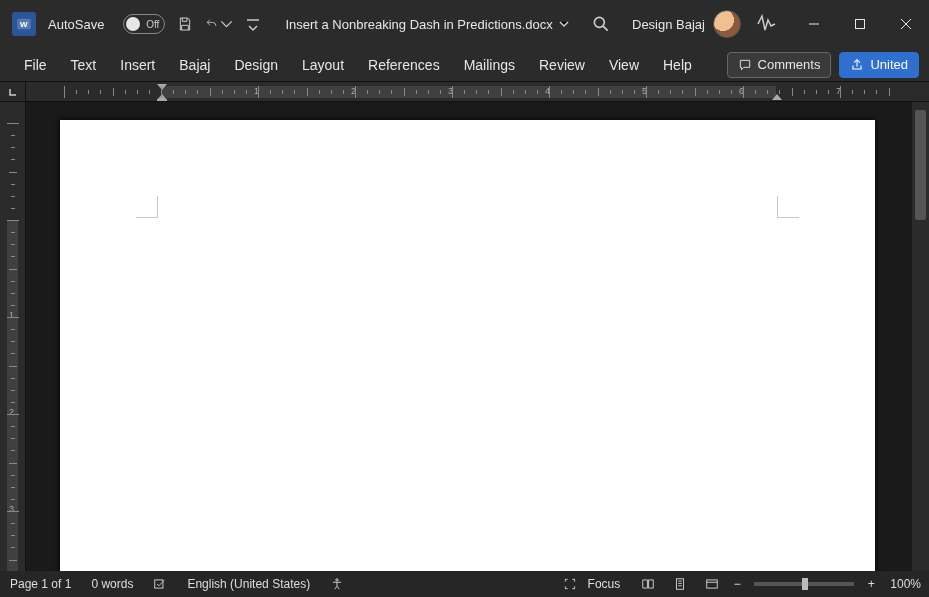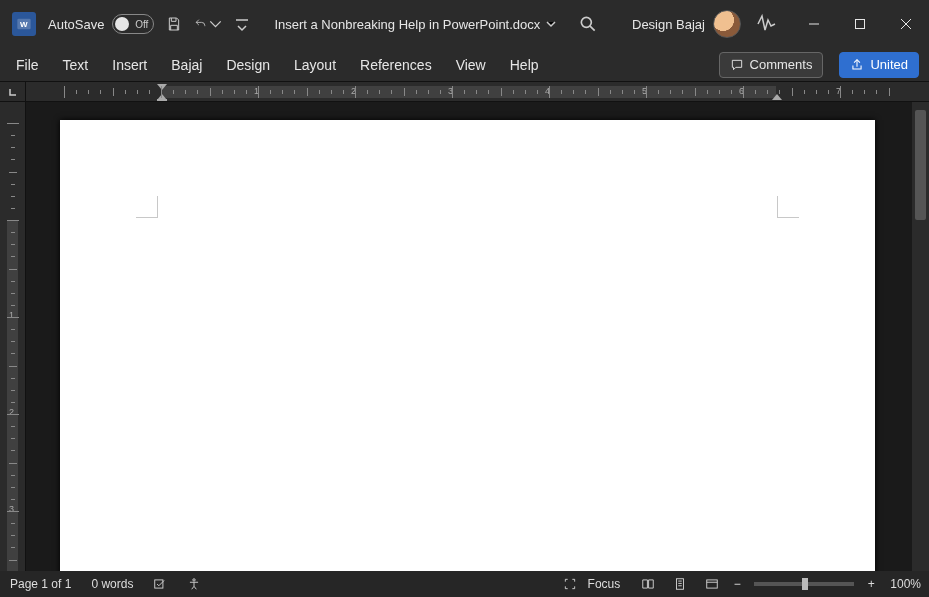--- a/index.html
+++ b/index.html
@@ -2,43 +2,43 @@
 <html><head>
 <meta charset="utf-8">
 <style>
 * { margin:0; padding:0; box-sizing:border-box; font-family:"Segoe UI",Arial,sans-serif; }
 body { width:929px; height:597px; background:#1e1e1e; overflow:hidden; user-select:none; }
 
 
 .titlebar { height:48px; background:#2b2b2b; display:flex; align-items:center; color:#e6e6e6; font-size:13px; position:relative; }
 .app-icon { width:24px; height:24px; background:#2b579a; margin-left:12px; border-radius:3px; display:flex; align-items:center; justify-content:center; }
 .app-icon svg { width:16px; height:16px; }
-.autosave { margin-left:12px; display:flex; align-items:center; gap:8px; }
+.autosave { margin-left:12px; display:flex; align-items:center; gap:19px; }
 .toggle { width:42px; height:20px; border:1px solid #888; border-radius:10px; display:flex; align-items:center; position:relative; }
 .toggle-knob { width:14px; height:14px; border-radius:50%; background:#e6e6e6; margin-left:2px; }
 .toggle-label { position:absolute; right:5px; font-size:10px; color:#ccc; }
 .qat-btn { width:28px; height:28px; display:flex; align-items:center; justify-content:center; margin-left:6px; }
 .qat-btn svg { width:16px; height:16px; stroke:#ccc; fill:none; }
 .caret { width:8px; height:8px; margin-left:2px; }
 .doc-title { margin-left:18px; display:flex; align-items:center; gap:6px; max-width:300px; }
 .doc-title svg { width:10px; height:10px; stroke:#ccc; }
 .search { margin-left:22px; width:20px; height:20px; }
 .search svg { stroke:#ccc; fill:none; }
 .titlebar-right { position:absolute; right:0; display:flex; align-items:center; height:100%; }
 .user { display:flex; align-items:center; gap:8px; margin-right:14px; }
 .avatar { width:28px; height:28px; border-radius:50%; background:radial-gradient(circle at 35% 35%, #f0c090 0 45%, #8a5a3a 46% 100%); border:1px solid #555; }
 .mic { width:24px; height:24px; margin-right:12px; }
 .mic svg { stroke:#ccc; fill:none; }
 .win-btn { width:46px; height:48px; display:flex; align-items:center; justify-content:center; }
 .win-btn svg { width:12px; height:12px; stroke:#e6e6e6; fill:none; }
 
 
-.ribbon { height:34px; background:#2b2b2b; border-bottom:1px solid #111; display:flex; align-items:center; color:#e6e6e6; font-size:14px; padding-left:4px; position:relative; }
+.ribbon { height:34px; background:#2b2b2b; border-bottom:1px solid #111; display:flex; align-items:center; color:#e6e6e6; font-size:14px; padding-left:12px; position:relative; }
 .tab { padding:0 12px; height:34px; display:flex; align-items:center; cursor:pointer; }
-.ribbon-right { position:absolute; right:10px; display:flex; gap:16px; }
+.ribbon-right { position:absolute; right:10px; display:flex; gap:8px; }
 .rbtn { height:26px; padding:0 10px; border:1px solid #666; border-radius:4px; display:flex; align-items:center; gap:6px; font-size:13px; cursor:pointer; }
 .rbtn.comments { background:#3a3a3a; color:#e6e6e6; }
 .rbtn.share { background:#2f6fd0; border-color:#2f6fd0; color:#fff; }
 .rbtn svg { width:14px; height:14px; stroke:currentColor; fill:none; }
 
 
 .ruler-corner { position:absolute; left:0; top:82px; width:26px; height:20px; background:#2b2b2b; display:flex; align-items:center; justify-content:center; border-right:1px solid #111; border-bottom:1px solid #111; }
 .ruler-corner svg { width:10px; height:10px; fill:#ccc; }
 .h-ruler { position:absolute; left:26px; right:0; top:82px; height:20px; background:#2b2b2b; border-bottom:1px solid #111; overflow:hidden; }
 .h-ruler-track { position:absolute; left:34px; right:20px; top:4px; height:12px; background:#404040; }
@@ -112,21 +112,21 @@
     <svg class="caret" viewBox="0 0 10 10">
         <path d="M1 3l4 4 4-4" stroke="#ccc" fill="none"></path>
       </svg>
   </div>
   <div class="qat-btn">
     <svg viewBox="0 0 16 16" stroke-width="1.5">
         <path d="M2 4h12M4 10l4 4 4-4"></path>
       </svg>
   </div>
   <div class="doc-title">
-    <span>Insert a Nonbreaking Help in PowerPoint.docx</span>
+    <span>Insert a Nonbreaking Dash in Predictions.docx</span>
     <svg viewBox="0 0 10 10">
         <path d="M1 3l4 4 4-4" stroke-width="1.5"></path>
       </svg>
   </div>
   <div class="search">
     <svg viewBox="0 0 24 24" stroke-width="2">
         <circle cx="10" cy="10" r="6"></circle>
         <path d="M20 20l-5.5-5.5"></path>
       </svg>
   </div>
@@ -173,20 +173,26 @@
       <span>Bajaj</span>
     </div>
   <div class="tab">
       <span>Design</span>
     </div>
   <div class="tab">
       <span>Layout</span>
     </div>
   <div class="tab">
       <span>References</span>
+    </div>
+  <div class="tab">
+      <span>Mailings</span>
+    </div>
+  <div class="tab">
+      <span>Review</span>
     </div>
   <div class="tab">
       <span>View</span>
     </div>
   <div class="tab">
       <span>Help</span>
     </div>
 
   <div class="ribbon-right">
     <div class="rbtn comments">
@@ -360,20 +366,23 @@
   <div class="seg">
       <span>0 words</span>
     </div>
   <div class="seg">
       <svg viewBox="0 0 24 24" stroke-width="1.5">
         <rect x="3" y="5" width="14" height="14"></rect>
         <path d="M7 12l3 3 9-9"></path>
       </svg>
     </div>
   <div class="seg">
+      <span>English (United States)</span>
+    </div>
+  <div class="seg">
       <svg viewBox="0 0 24 24" stroke-width="1.5">
         <circle cx="12" cy="5" r="2"></circle>
         <path d="M5 9h14M12 9v7m-4 5l4-5 4 5"></path>
       </svg>
     </div>
 
   <div class="status-right">
     <div class="view-btn">
       <svg viewBox="0 0 24 24" stroke-width="1.5">
           <path d="M4 8V4h4M20 8V4h-4M4 16v4h4M20 16v4h-4"></path>

